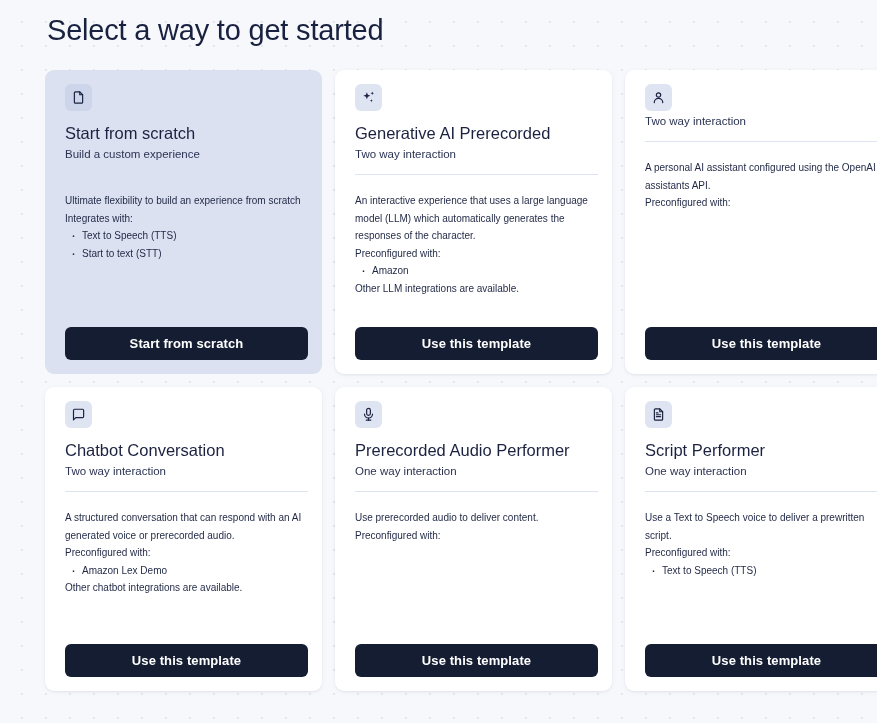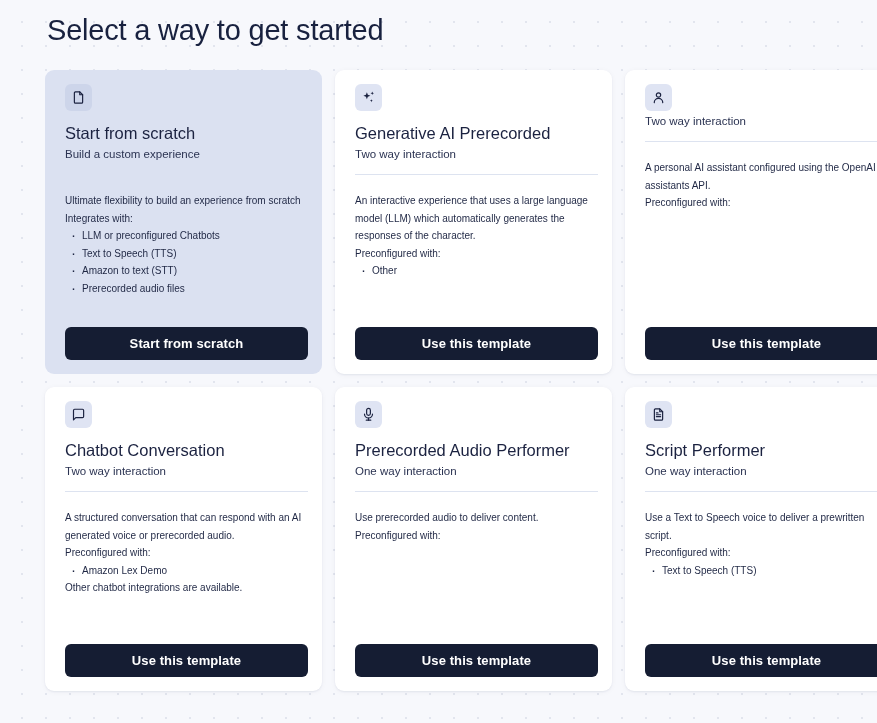--- a/index.html
+++ b/index.html
@@ -189,46 +189,45 @@
             <path d="M14 3v4.6h4.6"></path>
           </svg>
         </div>
         <div class="card-title">Start from scratch</div>
         <div class="card-subtitle">Build a custom experience</div>
         <div class="divider"></div>
         <div class="card-body">
           <div class="card-desc">Ultimate flexibility to build an experience from scratch
 Integrates with:</div>
           <ul class="card-list">
-            <li>LLM or preconfigured Chatbots</li>
             <li>Text to Speech (TTS)</li>
-            <li>Amazon to text (STT)</li>
-            <li>Prerecorded audio files</li>
+            <li>Start to text (STT)</li>
           </ul>
           <div class="card-footnote"></div>
         </div>
         <button class="card-button">Start from scratch</button>
       </div>
       <div class="card">
         <div class="icon-tile">
           <svg viewBox="0 0 24 24" fill="#1b2240">
             <path d="M9.4 3.6l1.5 4.1 4.1 1.5-4.1 1.5-1.5 4.1-1.5-4.1L3.8 9.2l4.1-1.5z"></path>
             <path d="M18 2.4l.75 2.05L20.8 5.2l-2.05.75L18 8l-.75-2.05L15.2 5.2l2.05-.75z"></path>
             <path d="M16.6 14.6l.65 1.75 1.75.65-1.75.65-.65 1.75-.65-1.75-1.75-.65 1.75-.65z"></path>
           </svg>
         </div>
         <div class="card-title">Generative AI Prerecorded</div>
         <div class="card-subtitle">Two way interaction</div>
         <div class="divider"></div>
         <div class="card-body">
           <div class="card-desc">An interactive experience that uses a large language model (LLM) which automatically generates the responses of the character.
 Preconfigured with:</div>
           <ul class="card-list">
-            <li>Other</li>
+            <li>Amazon</li>
           </ul>
+          <div class="card-footnote">Other LLM integrations are available.</div>
         </div>
         <button class="card-button">Use this template</button>
       </div>
       <div class="card">
         <div class="icon-tile">
           <svg viewBox="0 0 24 24" fill="none" stroke="#1b2240" stroke-width="1.9" stroke-linecap="round" stroke-linejoin="round">
             <circle cx="12" cy="8" r="3.5"></circle>
             <path d="M5.2 20.2a6.8 6.8 0 0 1 13.6 0"></path>
           </svg>
         </div>

